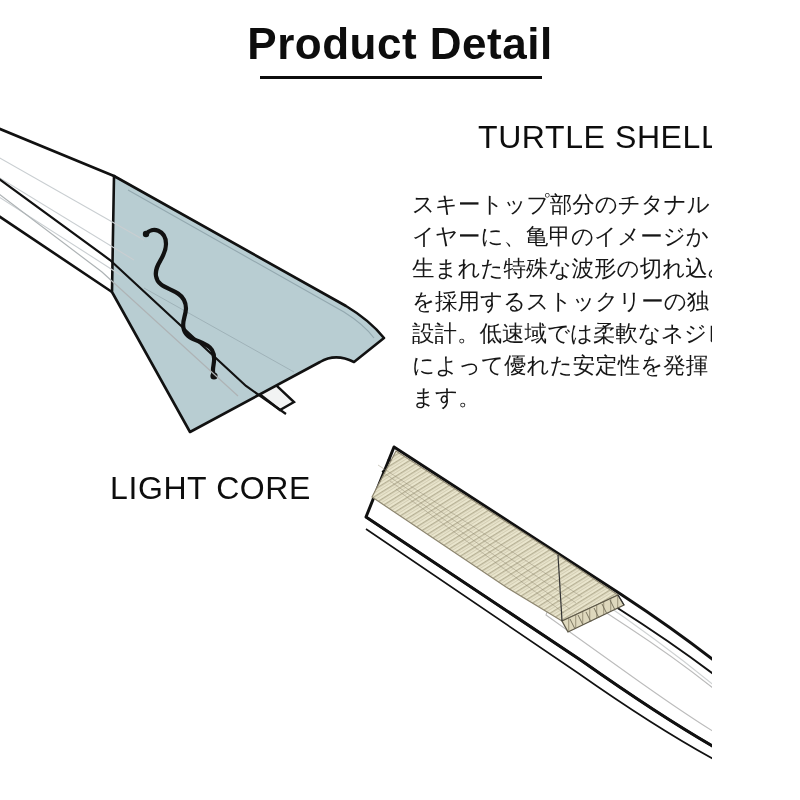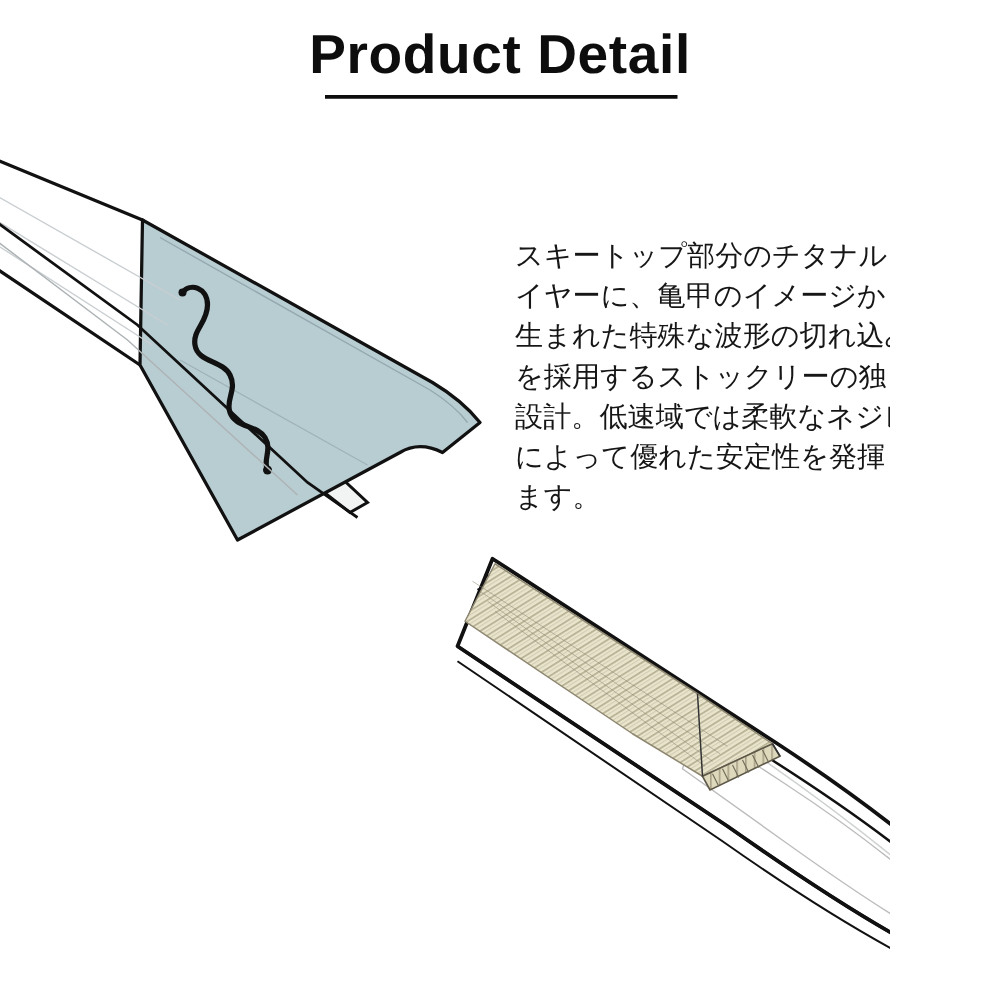--- a/index.html
+++ b/index.html
@@ -119,28 +119,30 @@
              C 196,202 186,210 190,220
              C 194,232 212,230 218,240
              C 224,250 216,258 220,266" fill="none" stroke="#111111" stroke-width="4.2" stroke-linecap="round" stroke-linejoin="round"></path>
     <circle cx="152" cy="124" r="3.2" fill="#111111"></circle>
     <circle cx="220" cy="266" r="3.6" fill="#111111"></circle>
 
     <path d="M -40,36 L 116,150 L 252,276 L 292,304" fill="none" stroke="#111111" stroke-width="2.2"></path>
     <path d="M -40,50 L 108,162 L 244,286" fill="none" stroke="#aeb3b5" stroke-width="1.2"></path>
   </svg>
 
+  <div class="section-heading" id="heading-turtle">TURTLE SHELL</div>
   <div class="body-copy" id="copy-turtle">スキートップ部分のチタナルレ
 イヤーに、亀甲のイメージから
 生まれた特殊な波形の切れ込み
 を採用するストックリーの独自
 設計。低速域では柔軟なネジレ
 によって優れた安定性を発揮し
 ます。</div>
 
+  <div class="section-heading" id="heading-light">LIGHT CORE</div>
 
   <svg class="illus" id="illus-light" width="420" height="380" viewBox="0 0 420 380">
     <defs>
       <pattern id="woodGrain" width="6" height="6" patternUnits="userSpaceOnUse" patternTransform="rotate(58)">
         <rect width="6" height="6" fill="#e9e5cd"></rect>
         <rect width="1.4" height="6" x="0" y="0" fill="#a7a083" opacity="0.75"></rect>
         <rect width="0.8" height="6" x="3.1" y="0" fill="#c3bda0" opacity="0.7"></rect>
       </pattern>
       <pattern id="woodEnd" width="7" height="7" patternUnits="userSpaceOnUse">
         <rect width="7" height="7" fill="#ded8bd"></rect>

